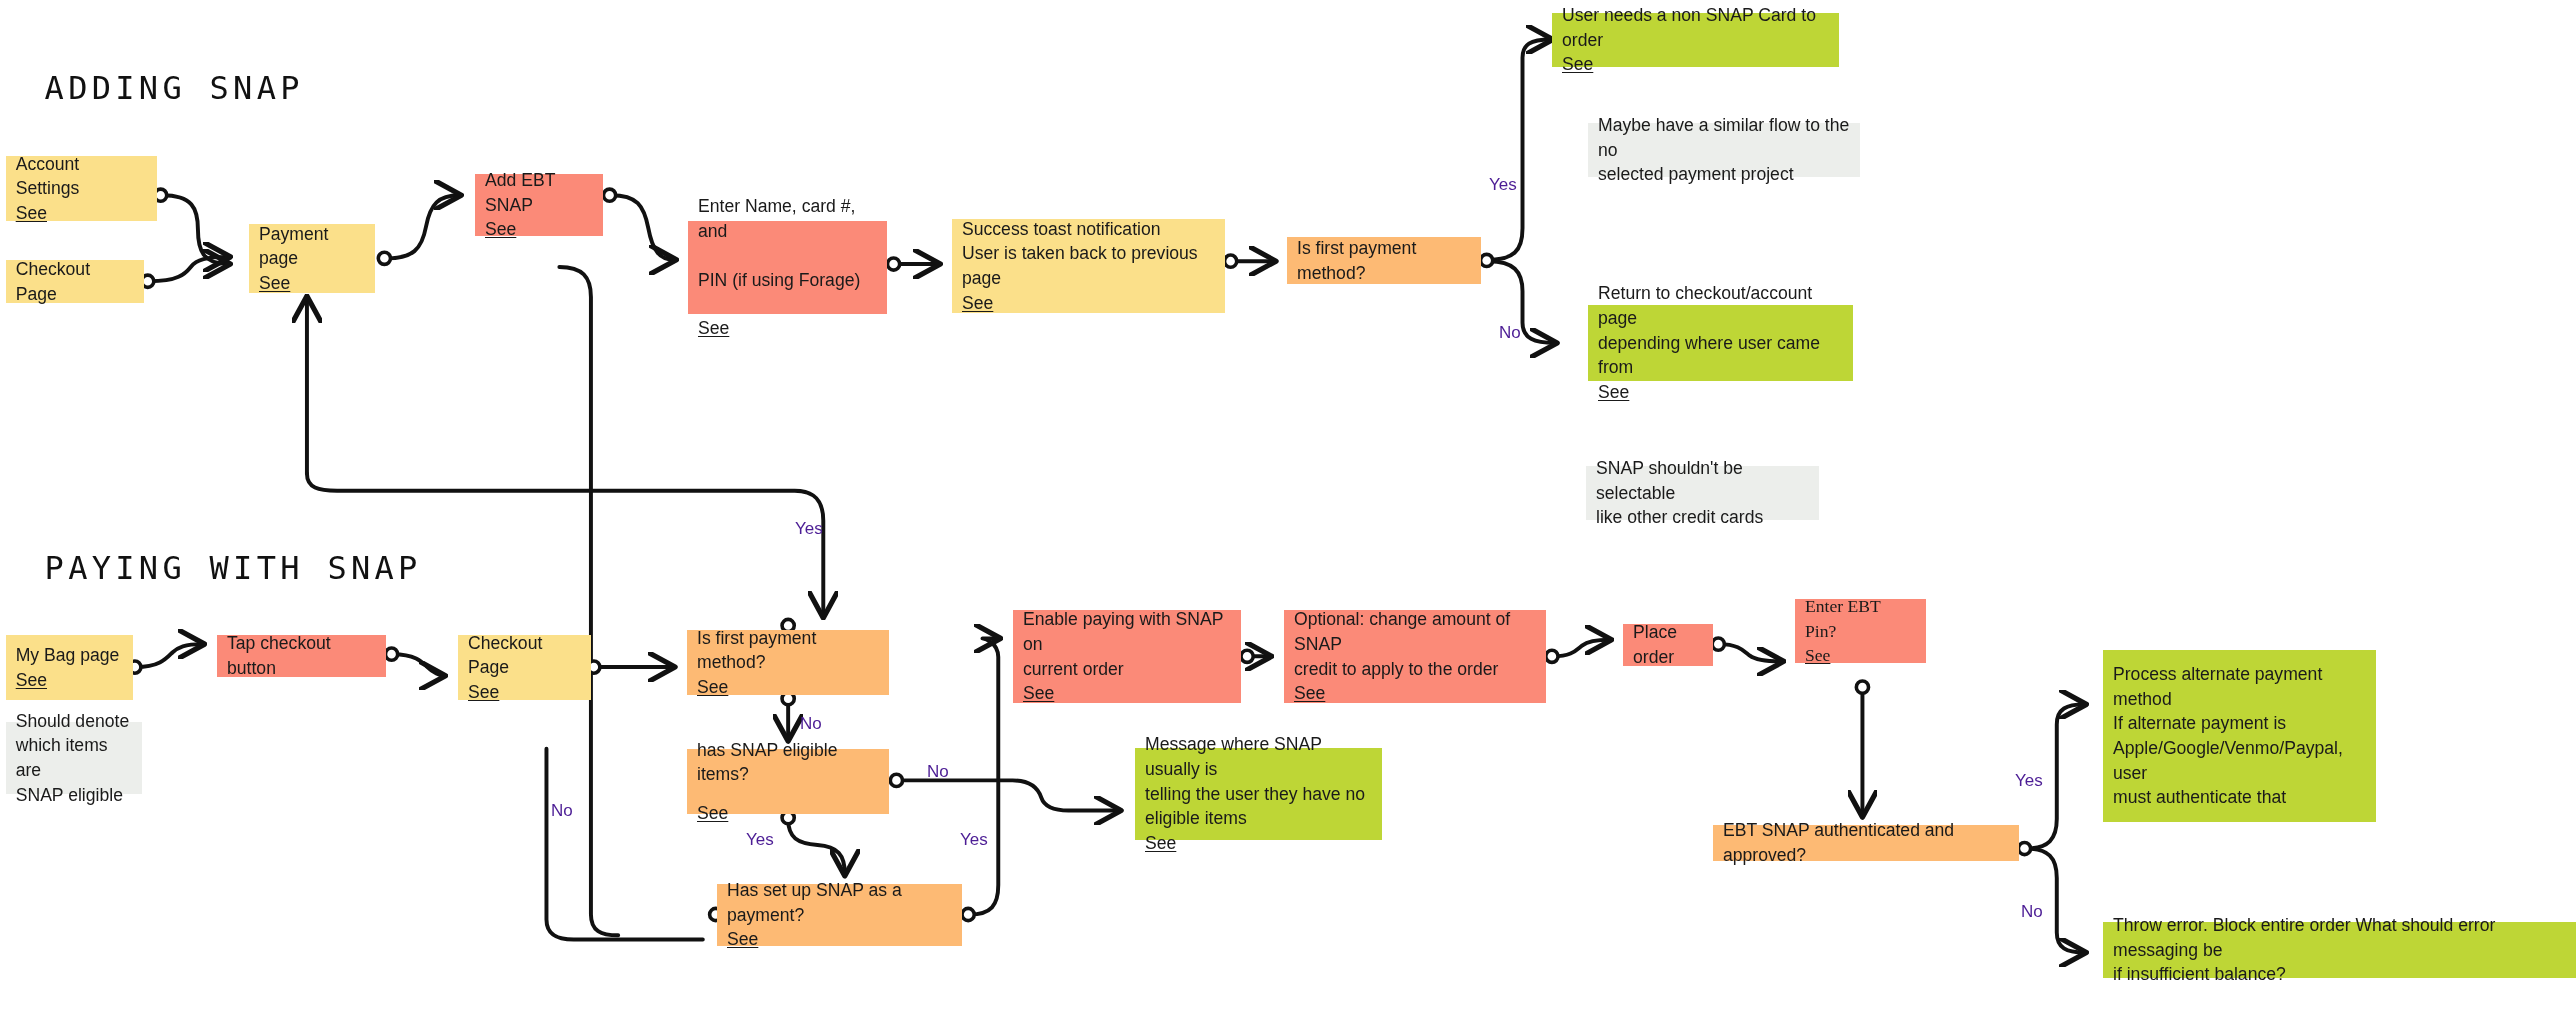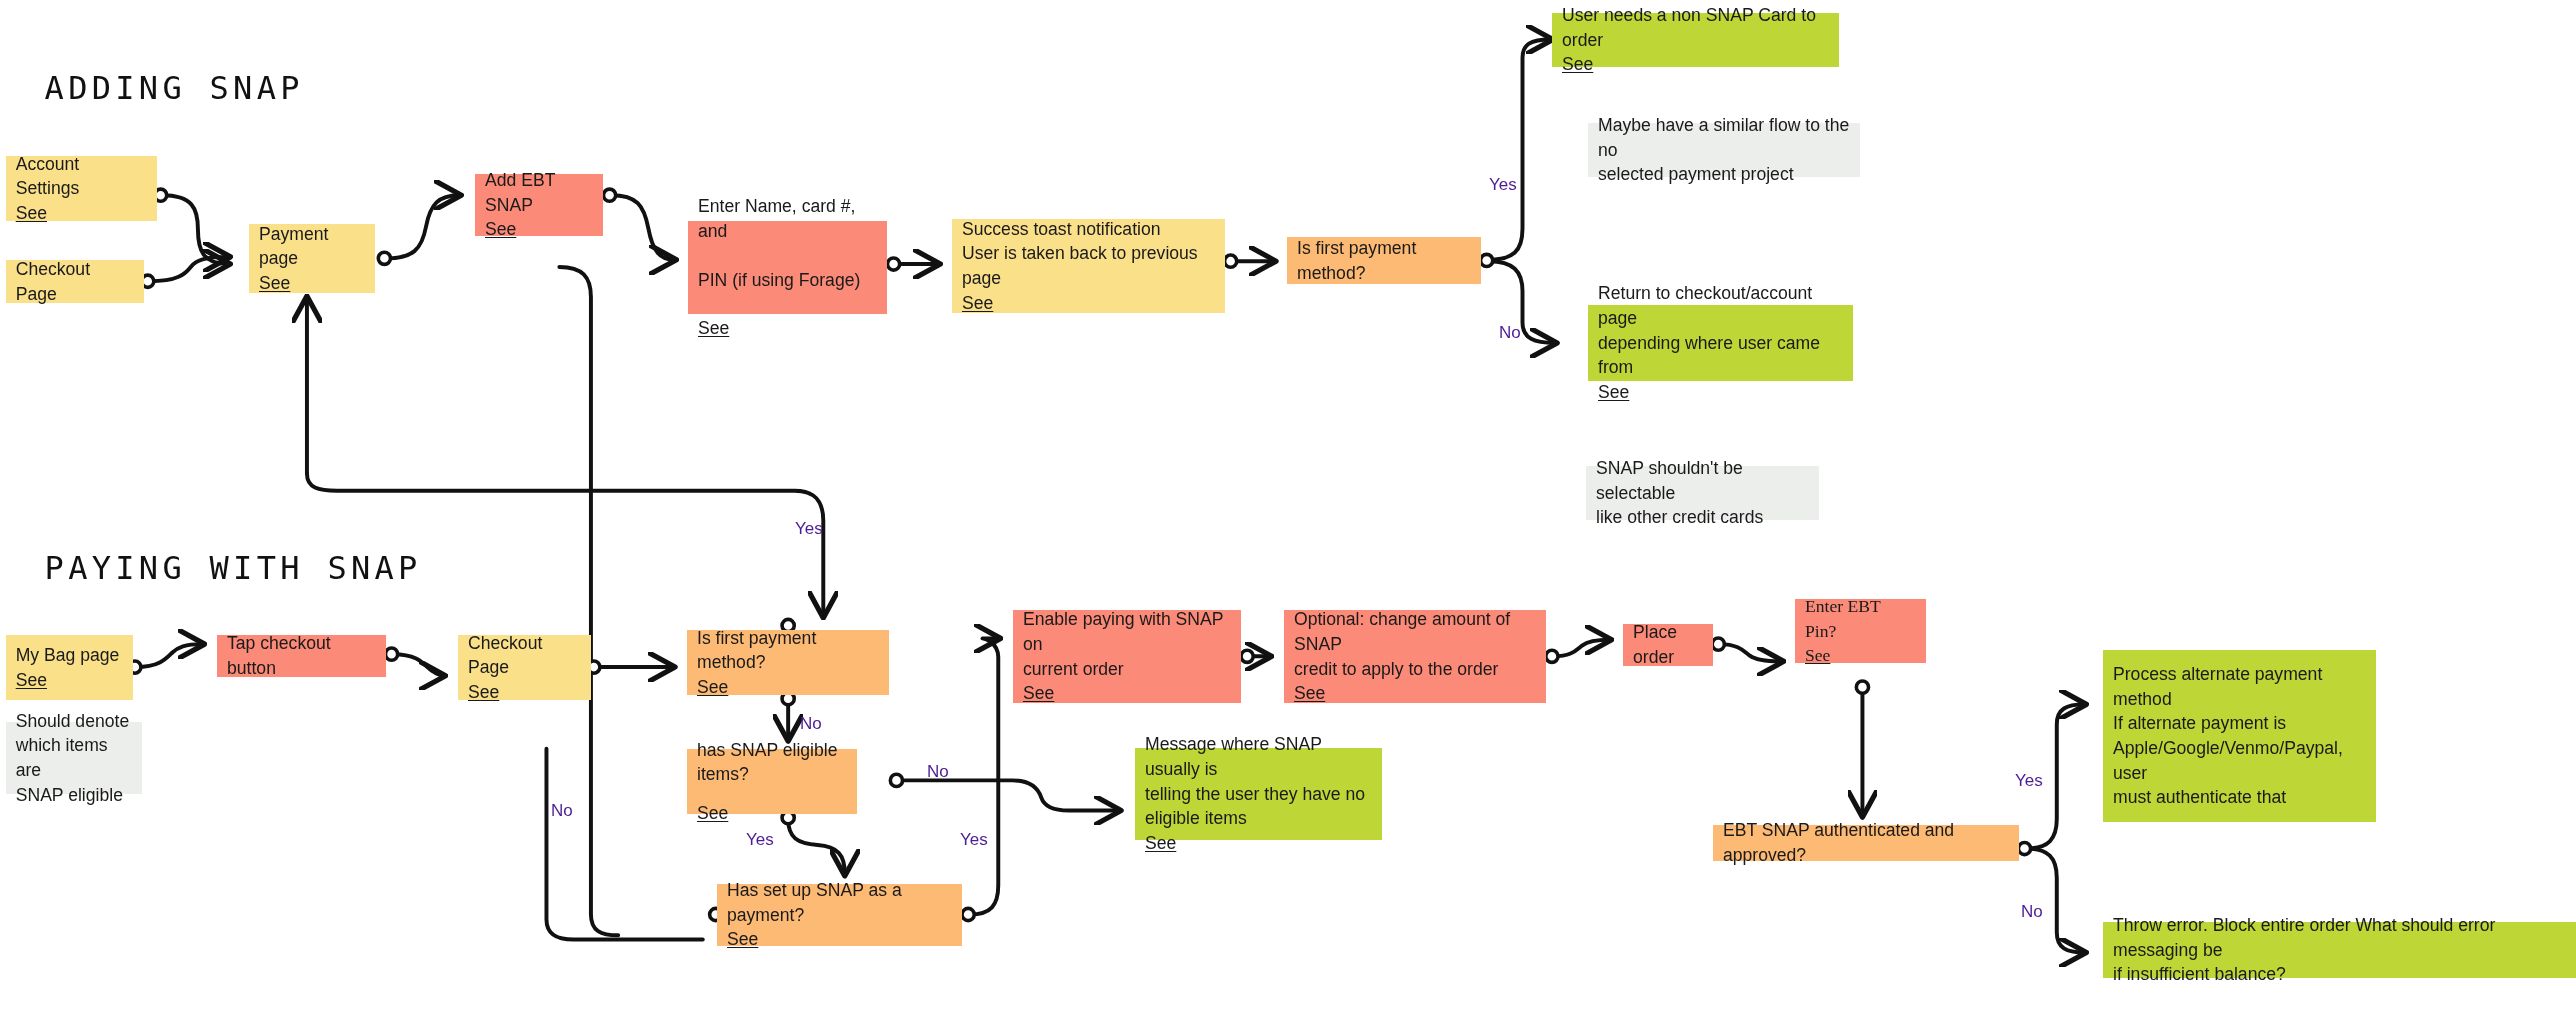--- a/index.html
+++ b/index.html
@@ -217,21 +217,21 @@
   <div class="node c-yellow" style="left:458px;top:635px;width:133px;height:65px;">
     <span class="ln">Checkout Page</span>
     <span class="see">See</span>
   </div>
 
   <div class="node c-pink" style="left:687px;top:630px;width:202px;height:65px;">
     <span class="ln">Is first payment method?</span>
     <span class="see">See</span>
   </div>
 
-  <div class="node c-pink" style="left:687px;top:749px;width:170px;height:65px;gap:14px;">
+  <div class="node c-pink" style="left:687px;top:749px;width:202px;height:65px;gap:14px;">
     <span class="ln">has SNAP eligible items?</span>
     <span class="see">See</span>
   </div>
 
   <div class="node c-pink" style="left:717px;top:884px;width:245px;height:62px;">
     <span class="ln">Has set up SNAP as a payment?</span>
     <span class="see">See</span>
   </div>
 
   <div class="node c-red" style="left:1013px;top:610px;width:228px;height:93px;">

